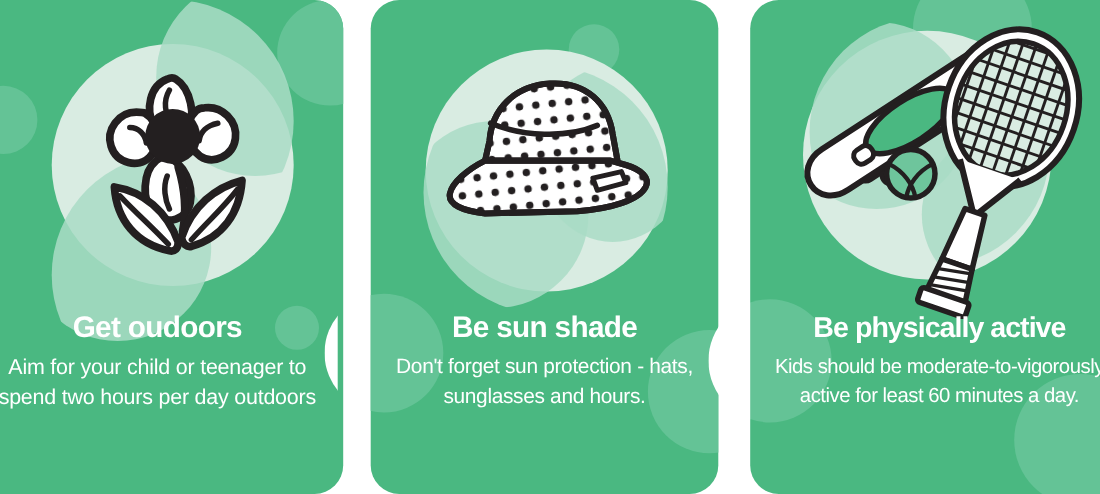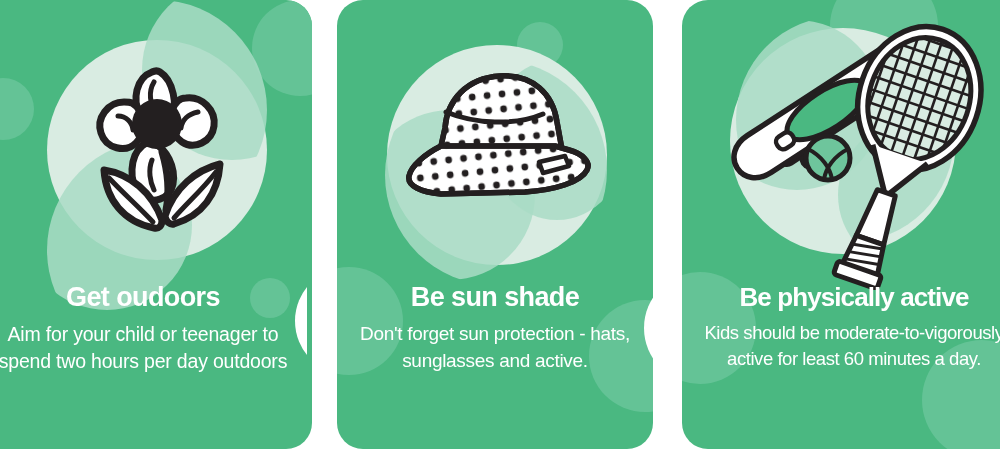--- a/index.html
+++ b/index.html
@@ -175,21 +175,21 @@
       <g clip-path="url(#brimclip)">
           <rect x="0" y="0" width="190" height="130" fill="url(#dots)"></rect>
         </g>
       <path d="M36 76 C20 84 6 96 4 106 C2 116 16 122 36 124 L120 122 C150 120 176 112 182 100 C186 92 178 84 164 80 L150 76 Z" fill="none" stroke="#231f20" stroke-width="5.5" stroke-linejoin="round"></path>
 
       <path d="M134 92 L160 86 L164 96 L138 103 Z" fill="#ffffff" stroke="#231f20" stroke-width="4.5" stroke-linejoin="round"></path>
     </svg>
 
     <div class="text-block" style="top:283px;">
       <div class="card-title">Be sun shade</div>
-      <div class="card-body">Don't forget sun protection - hats, sunglasses and active.</div>
+      <div class="card-body">Don't forget sun protection - hats, sunglasses and hours.</div>
     </div>
   </div>
 
   <div class="card" id="card-3">
     <div class="deco" style="left:148px; top:-28px; width:108px; height:108px;"></div>
     <div class="deco" style="left:-38px; top:272px; width:112px; height:112px;"></div>
     <div class="deco" style="left:240px; top:340px; width:120px; height:120px;"></div>
 
     <div class="icon-disc" style="left:48px; top:28px; width:226px; height:226px;"></div>
     <div class="icon-disc-shade" style="left:30px; top:20px; width:170px; height:170px; clip-path: circle(104px at 128px 100px);"></div>

